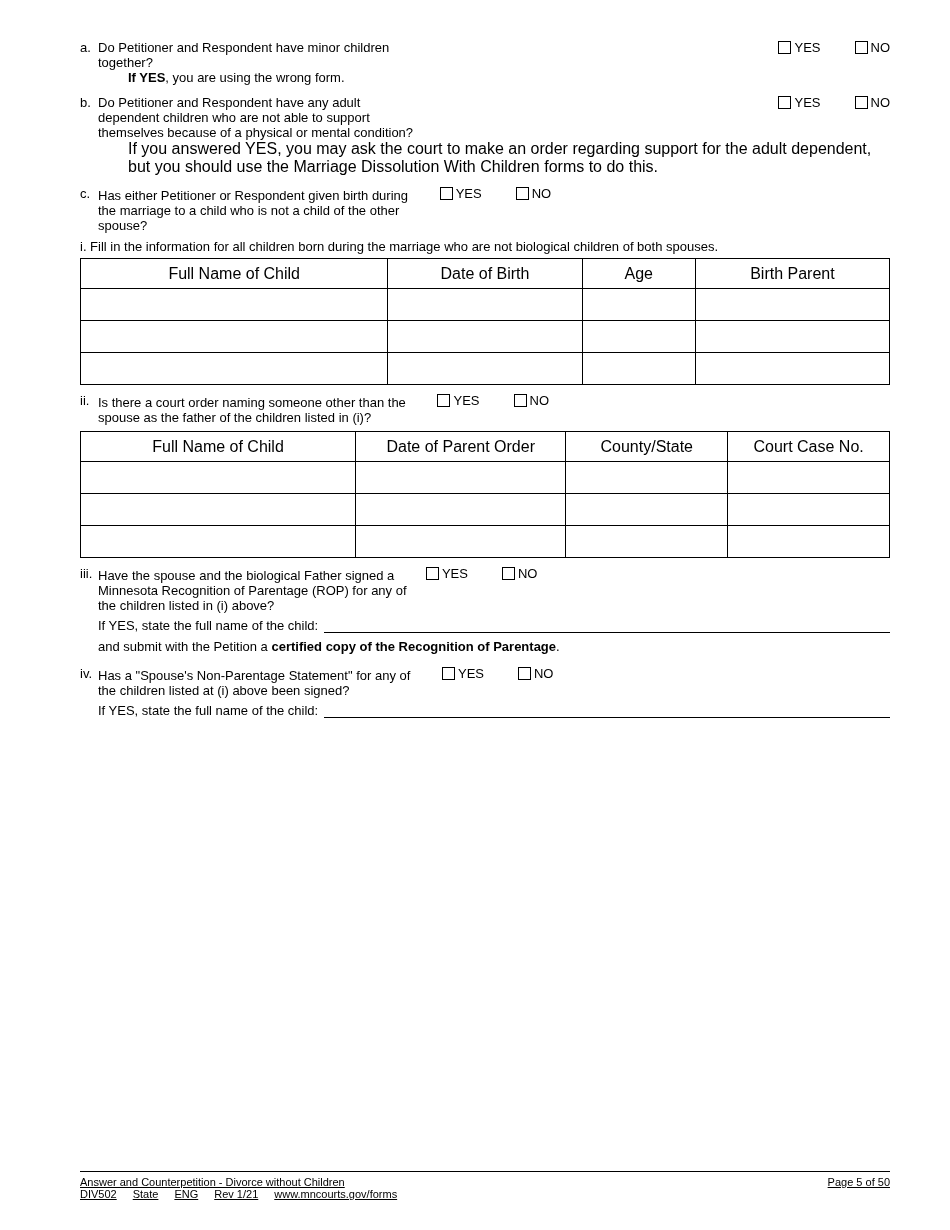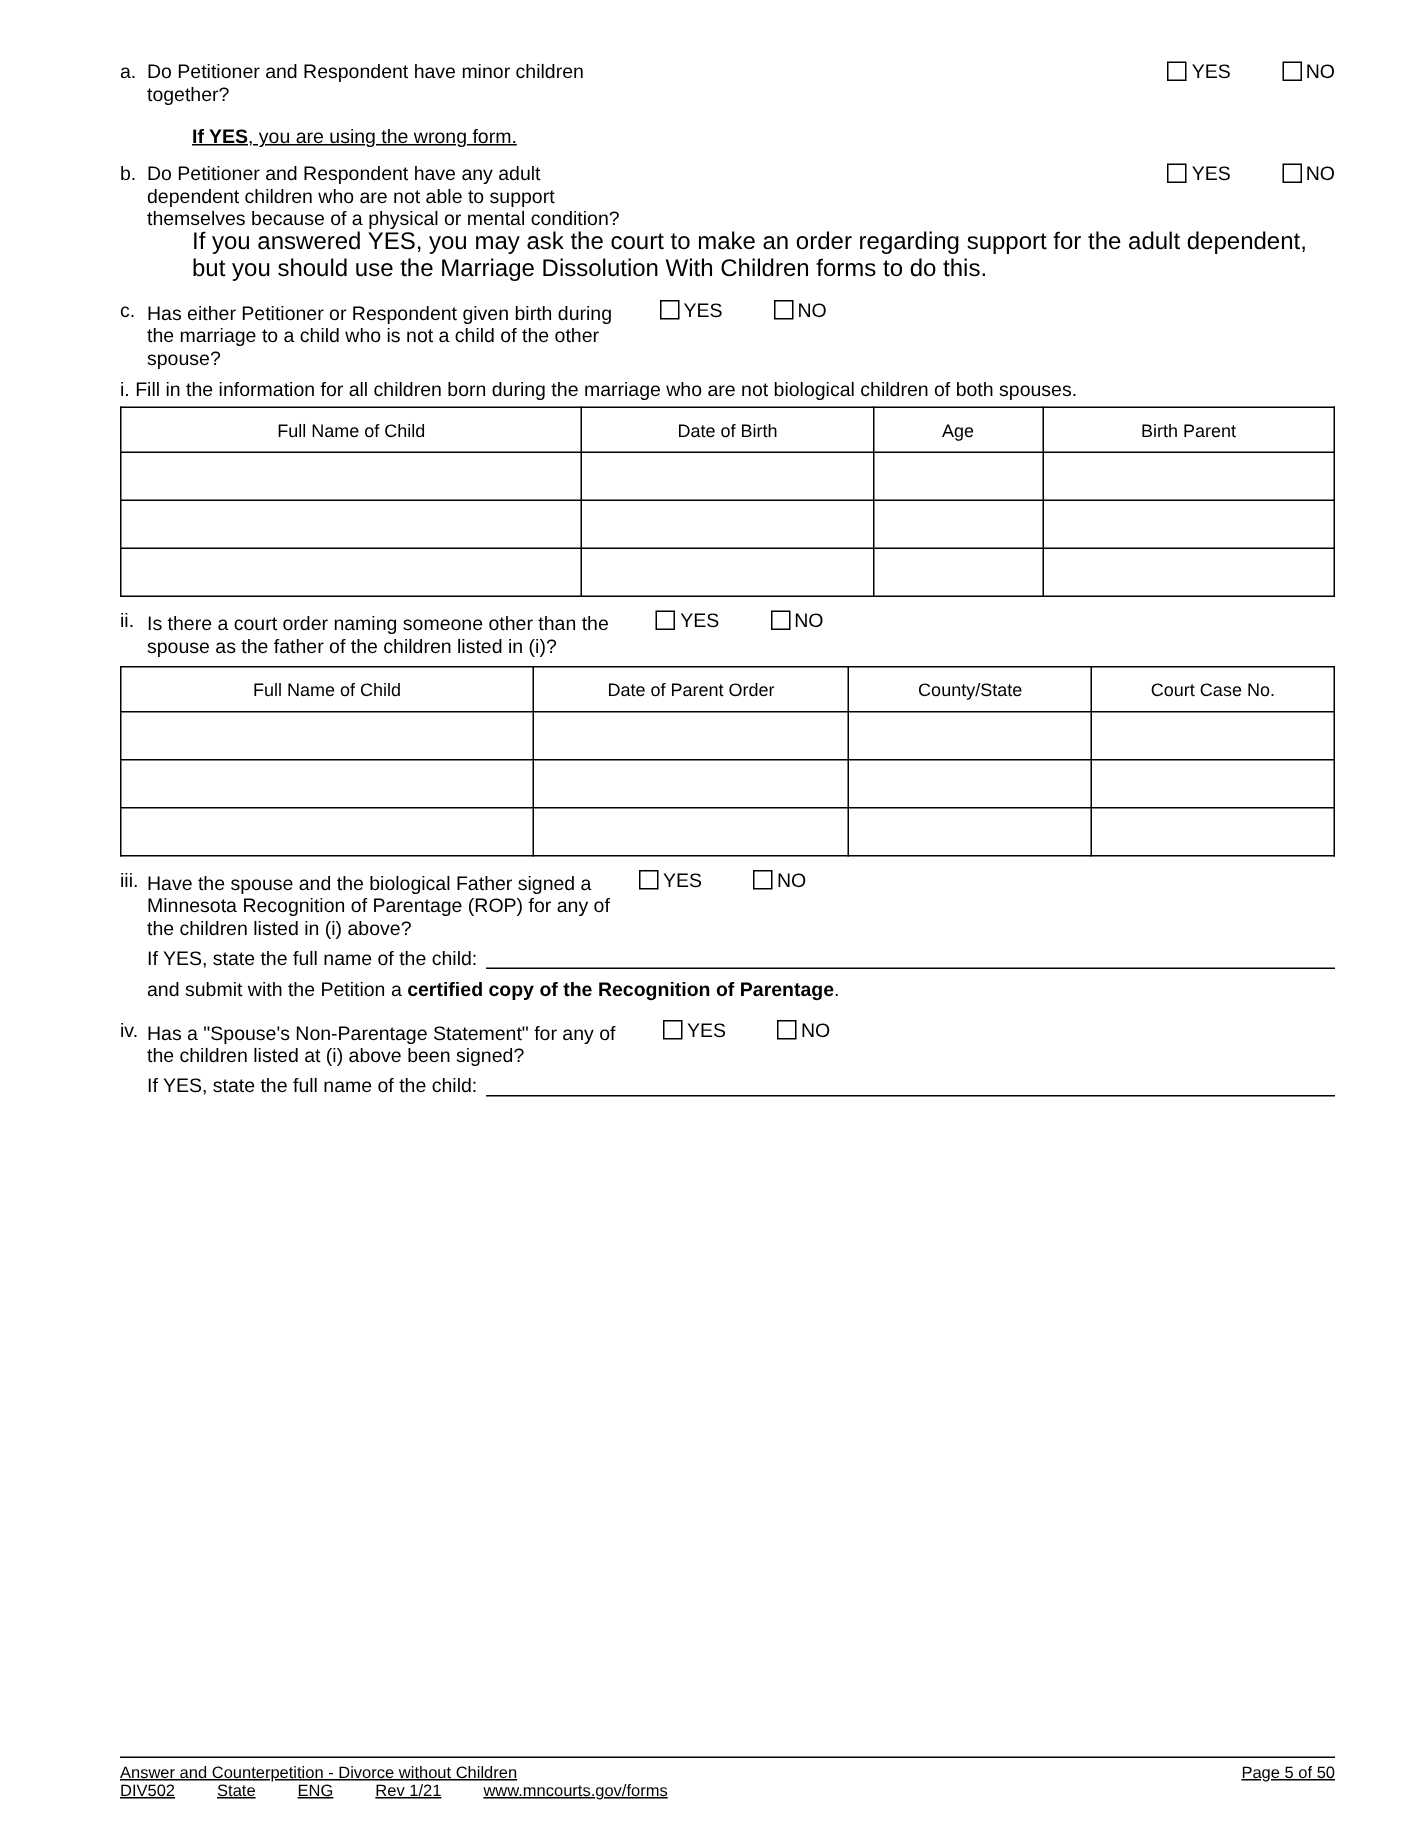--- a/index.html
+++ b/index.html
@@ -55,21 +55,21 @@
       font-size: 16px;
     }
     table {
       width: 100%;
       border-collapse: collapse;
       margin-bottom: 8px;
     }
     table th, table td {
       border: 1px solid #000;
       padding: 4px 6px;
-      font-size: 12px;
+      font-size: 16px;
       height: 30px;
     }
     table th {
       font-weight: normal;
       background: #fff;
     }
     table td {
       height: 28px;
     }
     .table-data-row td {
@@ -89,21 +89,21 @@
       justify-content: space-between;
       font-size: 11px;
       text-decoration: underline;
     }
     .footer-left {
       display: flex;
       flex-direction: column;
     }
     .footer-row {
       display: flex;
-      gap: 28px;
+      gap: 16px;
       justify-content: flex-end;
     }
     .yes-no-inline {
       display: inline-flex;
       align-items: center;
       gap: 6px;
       margin-left: 8px;
     }
     .multiline-q {
       display: flex;
@@ -142,21 +142,21 @@
             <div class="checkbox-item">
               <span class="checkbox"></span>
               <span>YES</span>
             </div>
             <div class="checkbox-item" style="margin-left:8px;">
               <span class="checkbox"></span>
               <span>NO</span>
             </div>
           </div>
         </div>
-        <div class="indent" style="margin-top:13px;text-decoration:underline;">
+        <div class="indent" style="margin-top:0;">
           <span class="bold">If YES</span><span>, you are using the wrong form.</span>
         </div>
       </div>
     </div>
   </div>
 
   <div class="section">
     <div class="multiline-q">
       <span class="q-letter">b.</span>
       <div class="q-body">

